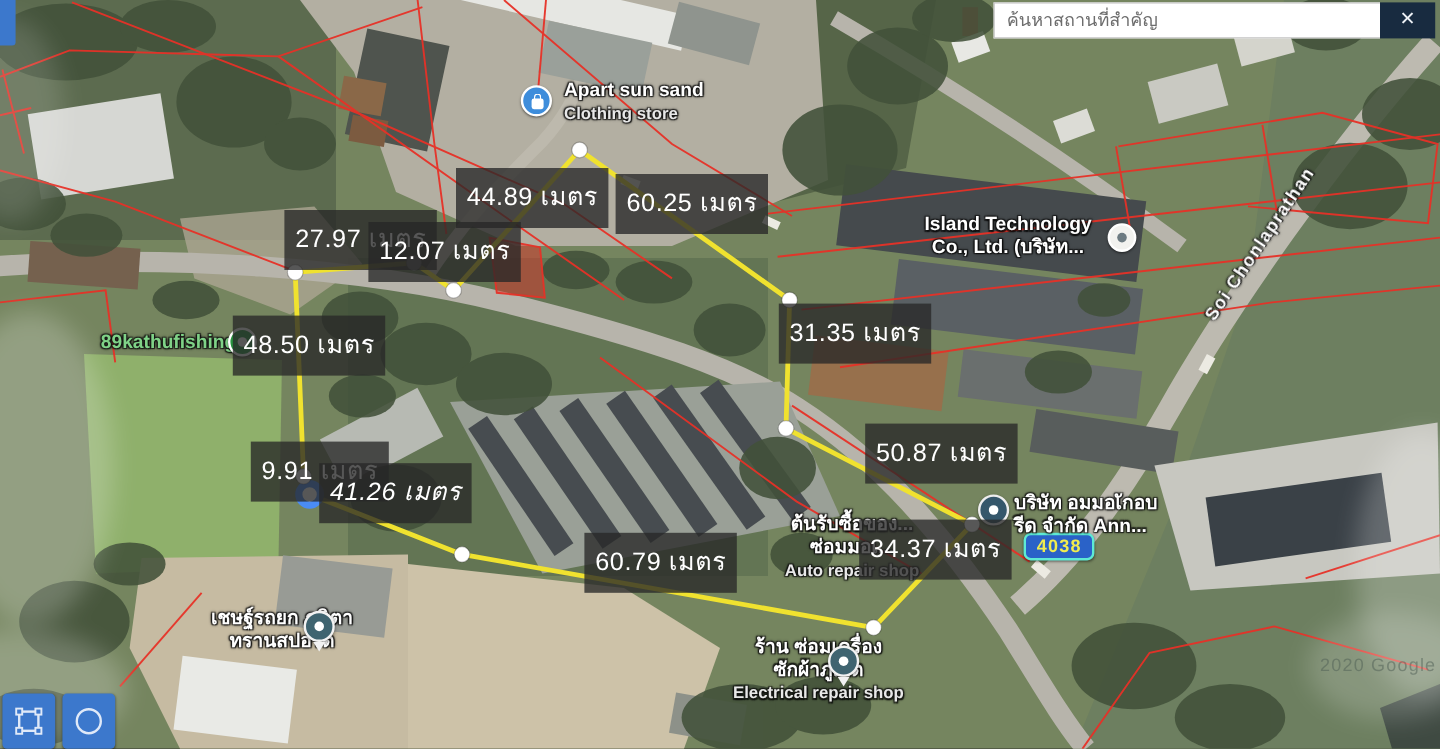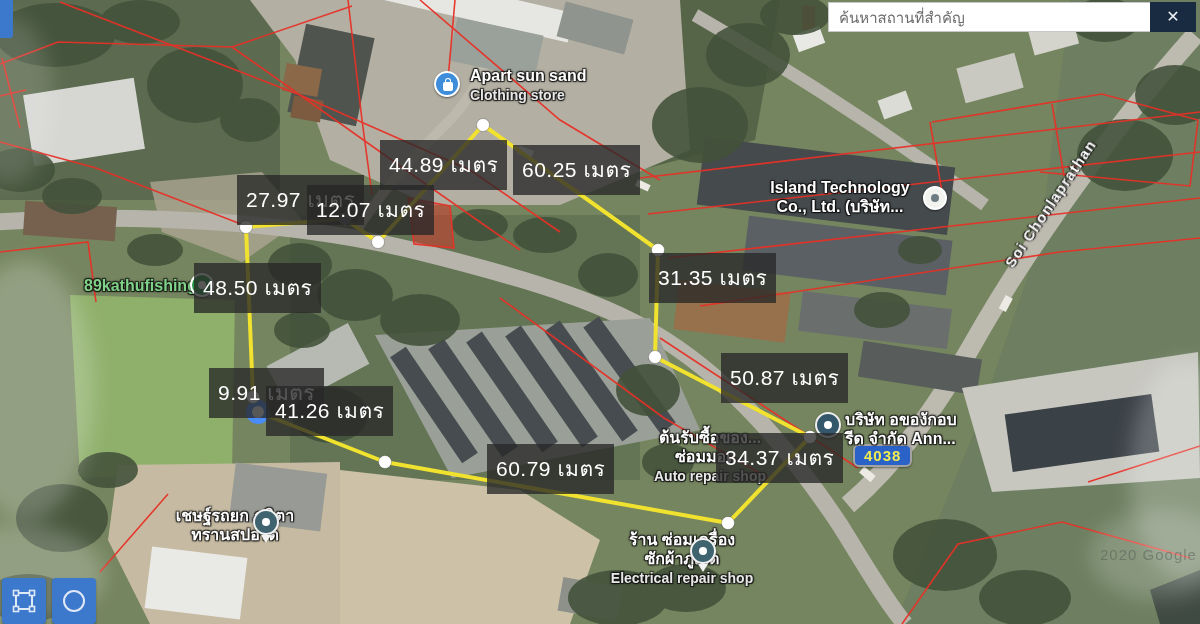--- a/index.html
+++ b/index.html
@@ -42,21 +42,21 @@
   .ic-bag{position:absolute;left:7px;top:9px;width:10px;height:9px;background:#fff;border-radius:2px;}
   .ic-bag::before{content:"";position:absolute;left:2px;top:-4px;width:4px;height:4px;border:1.5px solid #fff;border-bottom:none;border-radius:3px 3px 0 0;}
 
   .road-label{
     position:absolute;z-index:25;color:#fff;font-weight:bold;font-size:15px;
     letter-spacing:1px;white-space:nowrap;transform:rotate(-56deg);transform-origin:center;
     text-shadow:0 0 3px #222,1px 1px 1px rgba(0,0,0,.9),-1px -1px 1px rgba(0,0,0,.8);
   }
   .route-badge{
     position:absolute;z-index:25;background:#2a62c8;color:#f0ec4f;
-    border:2px solid #a3a3a3;border-radius:6px;font-size:15px;font-weight:bold;
+    border:2px solid #5eead4;border-radius:6px;font-size:15px;font-weight:bold;
     padding:1px 9px;letter-spacing:1px;box-shadow:0 1px 2px rgba(0,0,0,.4);
   }
 
   
   .searchbar{position:absolute;z-index:70;left:828px;top:2px;width:368px;height:30px;display:flex;}
   .searchbar input{
     flex:1;height:30px;border:1px solid #c8c8c8;border-right:none;background:#fff;
     font-family:inherit;font-size:15px;color:#15803d;padding:0 10px;outline:none;box-sizing:border-box;
   }
   .searchbar input::placeholder{color:#6d6d6d;opacity:1;}
@@ -245,21 +245,21 @@
     <span class="poi-ic ic-green" style="left:106px;top:-3px">
         <span class="ic-dot"></span>
       </span>
   </div>
 
   <div class="poi" style="left:845px;top:410px">
     <span class="poi-ic ic-slate" style="left:-30px;top:2px">
         <span class="ic-dot"></span>
       </span>
     <span class="poi-txt">
-      <span>บริษัท อของักอบ</span><br>
+      <span>บริษัท อมมอเักอบ</span><br>
       <span>รีด จำกัด Ann...</span>
     </span>
   </div>
 
   <div class="poi" style="left:625px;top:428px;width:170px;text-align:center">
     <span class="poi-txt">
       <span>ต้นรับซื้อของ...</span><br>
       <span>ซ่อมมอเ...</span><br>
       <span class="poi-sub">Auto repair shop</span>
     </span>
@@ -311,21 +311,21 @@
 
   <div id="measure-labels">
       <div class="mlabel" style="left: 380px; top: 140px;">44.89 เมตร</div>
       <div class="mlabel" style="left: 513px; top: 145px;">60.25 เมตร</div>
       <div class="mlabel" style="left: 237px; top: 175px;">27.97 เมตร</div>
       <div class="mlabel" style="left: 307px; top: 185px;">12.07 เมตร</div>
       <div class="mlabel" style="left: 194px; top: 263px;">48.50 เมตร</div>
       <div class="mlabel" style="left: 604px; top: 253px; margin-left: 45px;">31.35 เมตร</div>
       <div class="mlabel" style="left: 677px; top: 353px; margin-left: 44px;">50.87 เมตร</div>
       <div class="mlabel" style="left: 209px; top: 368px;">9.91 เมตร</div>
-      <div class="mlabel" style="left: 266px; top: 386px;">41.26 เมตร</div>
+      <div class="mlabel" style="left: 266px; top: 386px; font-style: italic;">41.26 เมตร</div>
       <div class="mlabel" style="left: 487px; top: 444px;">60.79 เมตร</div>
       <div class="mlabel" style="left: 716px; top: 433px;">34.37 เมตร</div>
     </div>
 
   <div class="searchbar">
     <input type="text" placeholder="ค้นหาสถานที่สำคัญ" style="">
     <button class="search-close">
       <span>✕</span>
     </button>
   </div>

